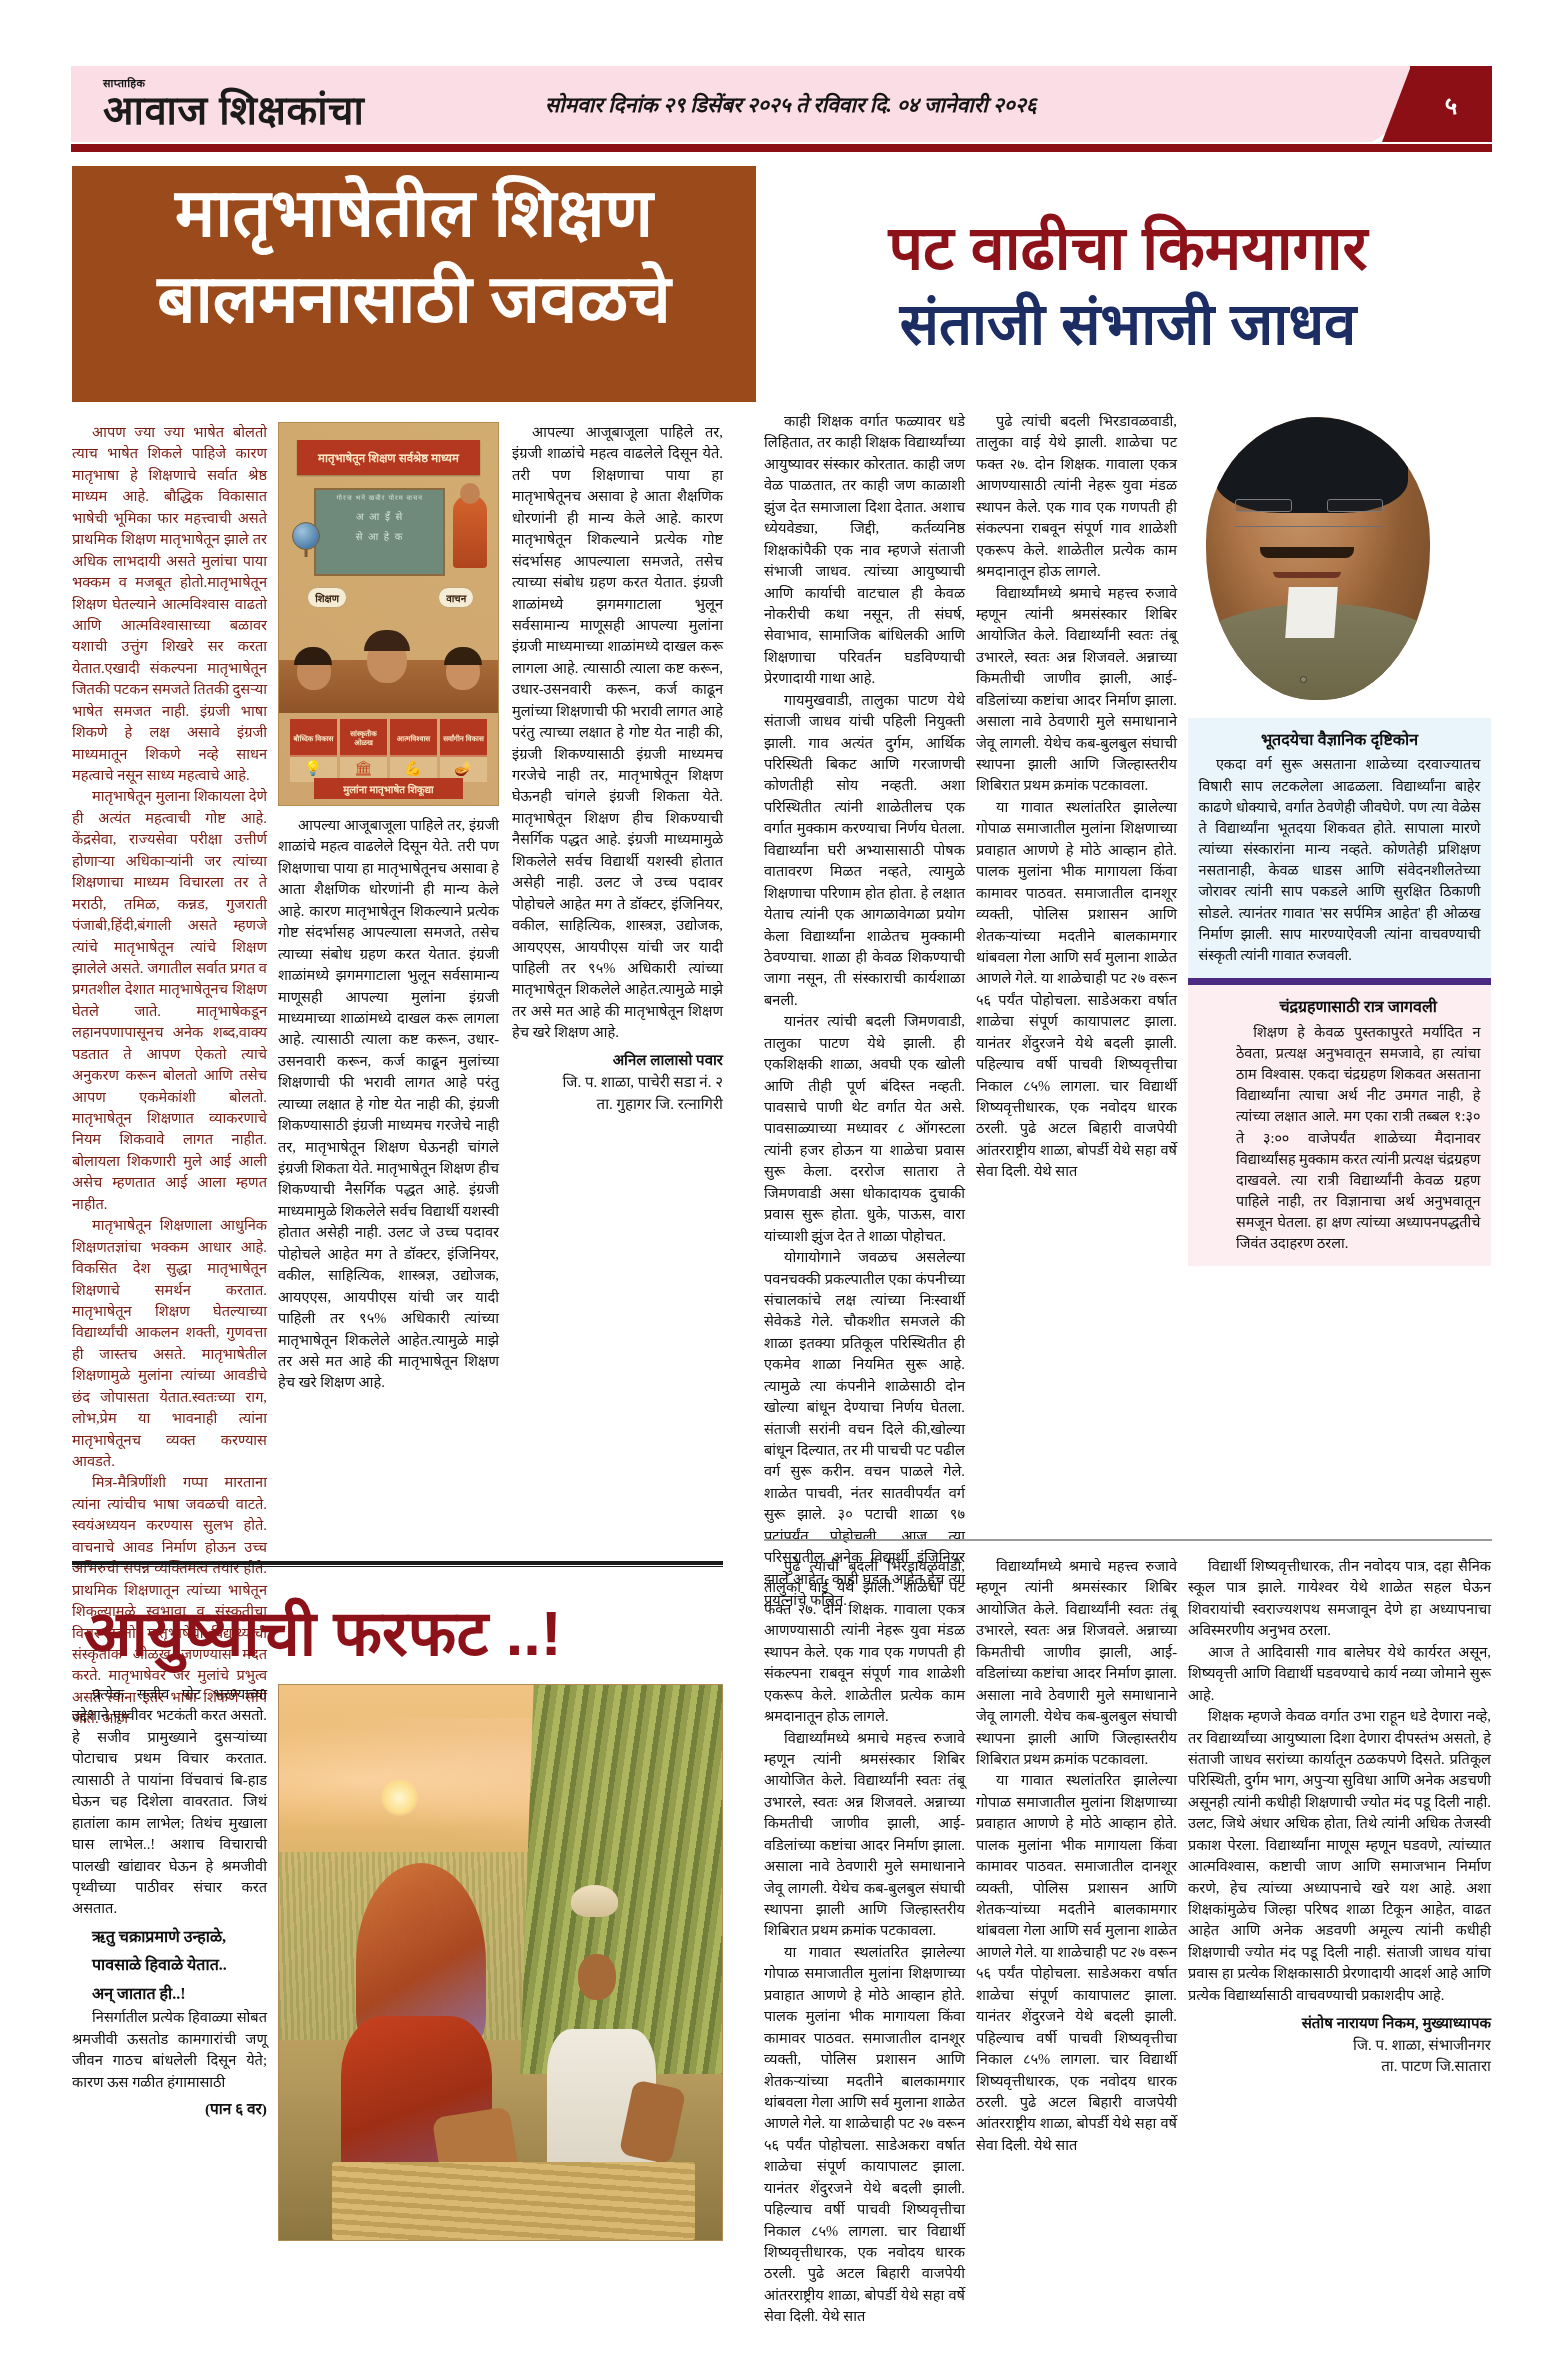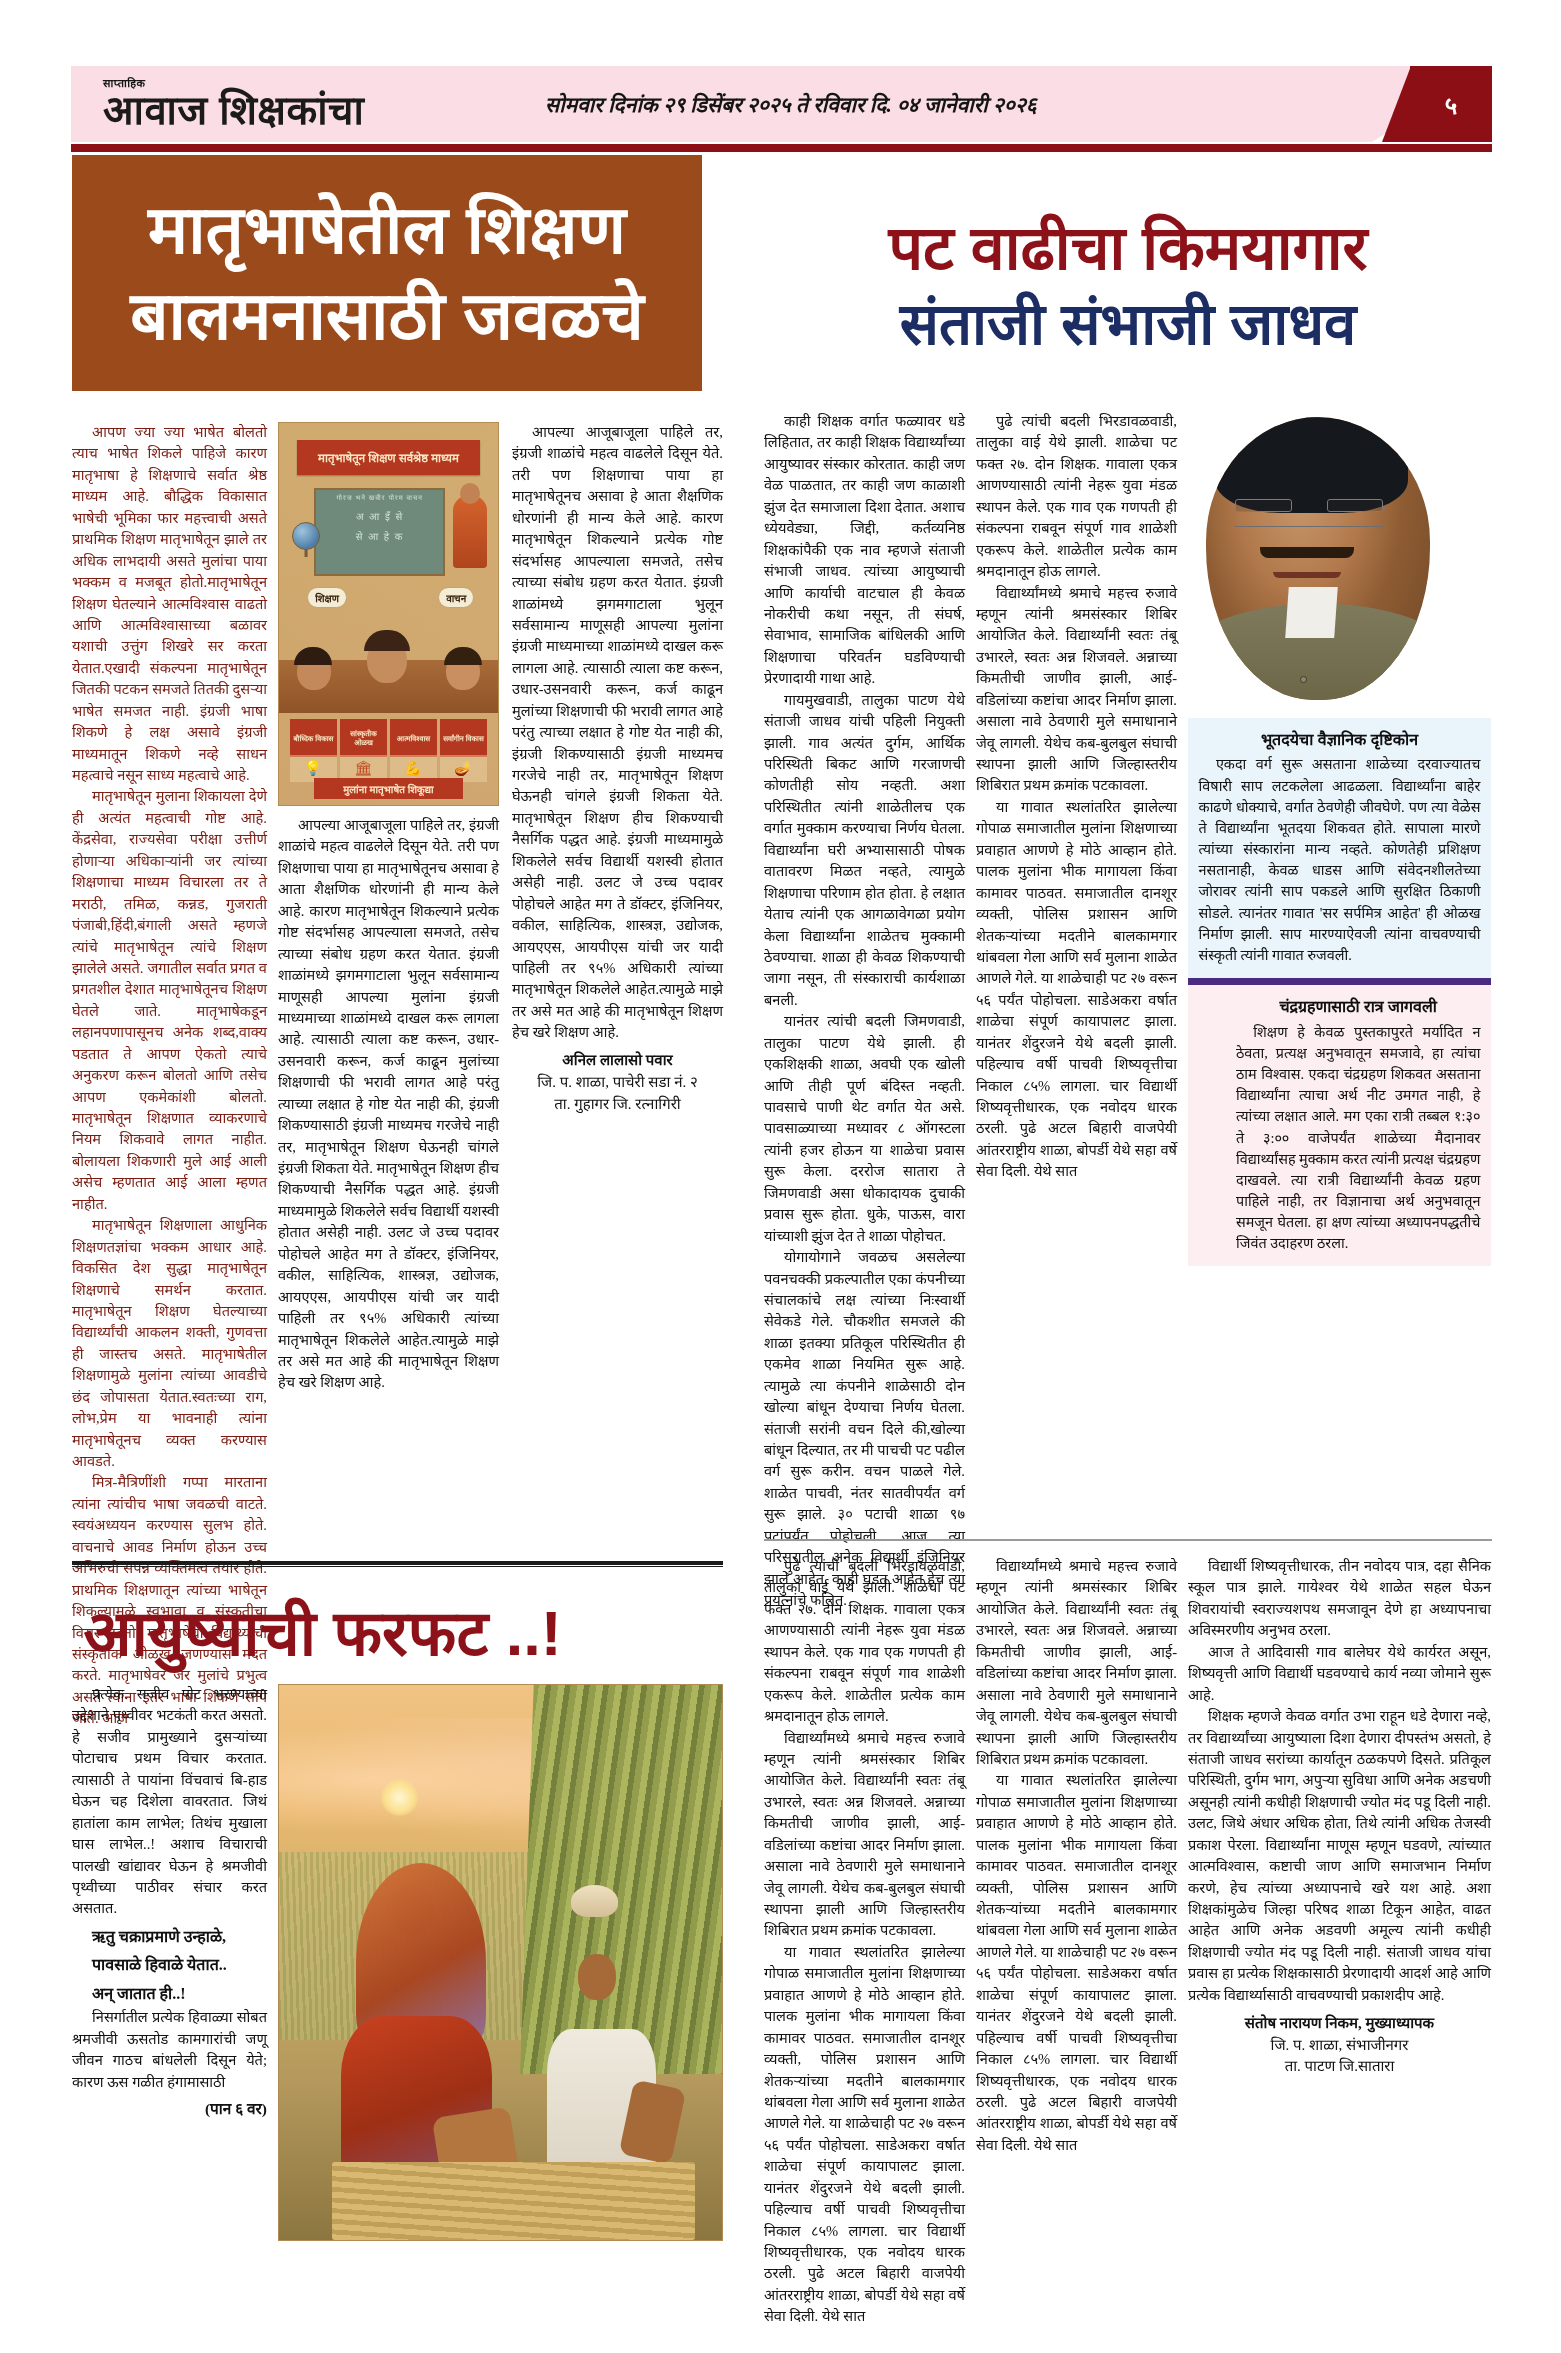--- a/index.html
+++ b/index.html
@@ -89,25 +89,25 @@
   .masthead-rule {
     position: absolute;
     left: 71px; top: 144px;
     width: 1421px; height: 7.7px;
     background: #8c0f16;
   }
 
   
   .hl-left {
     position: absolute;
-    left: 72px; top: 155px;
-    width: 630px; height: 236px;
+    left: 72px; top: 166px;
+    width: 684px; height: 236px;
     background: #9b4a1c;
     display: flex; flex-direction: column;
-    align-items: center; justify-content: center;
+    align-items: center; justify-content: flex-start;
     padding: 3.8px 9.6px;
   }
   .hl-left div {
     font-family: "Liberation Sans", sans-serif;
     font-weight: 700;
     font-size: 67px;
     color: #ffffff;
     line-height: 1.28;
     white-space: nowrap;
     text-align: center;
@@ -171,21 +171,21 @@
     color: #121212;
   }
   .byline {
     font-family: "Liberation Serif", serif;
     text-align: right;
     margin-top: 6.7px;
     line-height: 1.45;
     font-size: 15px;
   }
   .byline .nm { font-weight: 700; display:block; }
-  .byline span { display: block; text-align: center; }
+  .byline span { display: block; }
 
   
   .poster {
     position: relative;
     width: 100%; height: 100%;
     background:
       linear-gradient(160deg, rgba(190,140,70,.35), rgba(220,180,110,.25)),
       linear-gradient(#d9ba84, #cba270);
     border: 1.4px solid #b58c52;
     overflow: hidden;

